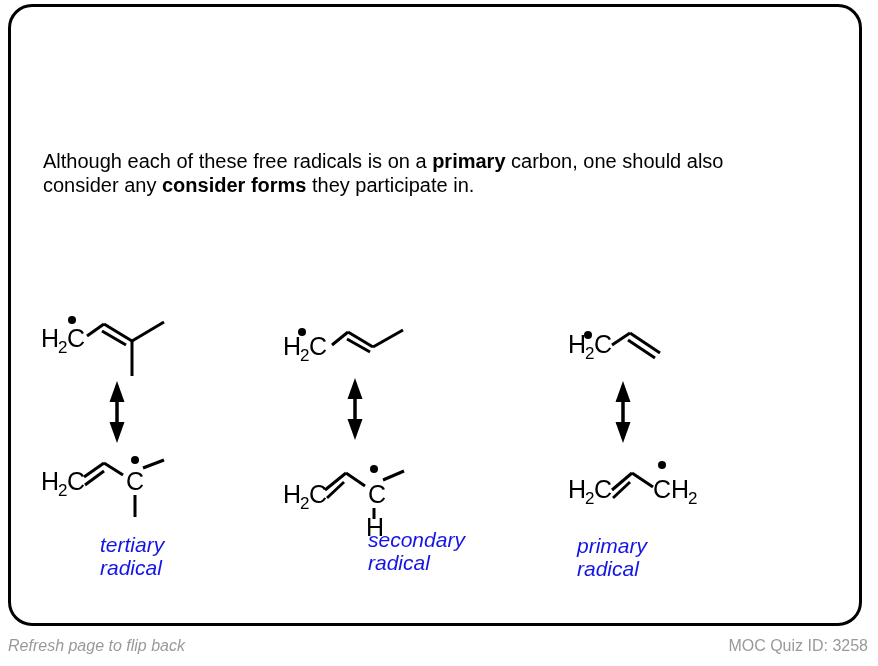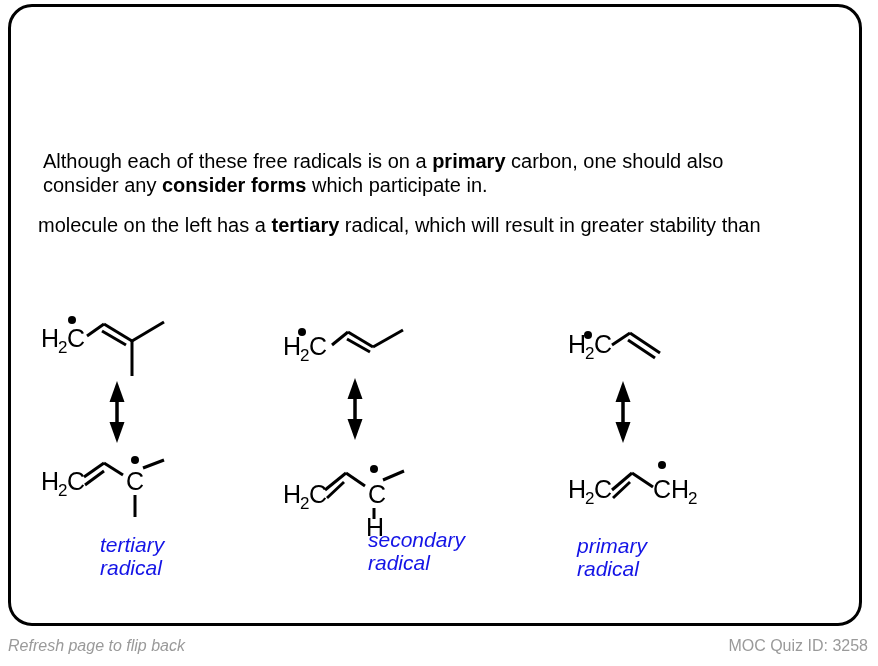--- a/index.html
+++ b/index.html
@@ -54,25 +54,24 @@
 </style>
 </head>
 <body>
 
 <div id="page-root">
 
   <div id="quiz-card"></div>
 
   <div class="para" id="paragraph-1">
     <div><span>Although each of these free radicals is on a </span><span class="b">primary</span><span> carbon, one should also</span></div>
-    <div><span>consider any </span><span class="b">consider forms</span><span> which participate in.</span></div>
+    <div><span>consider any </span><span class="b">consider forms</span><span> they participate in.</span></div>
   </div>
 
   <div class="para" id="paragraph-2">
-    <div><span>molecule on the left has a </span><span class="b">tertiary</span><span> radical, which will result in greater stability than</span></div>
   </div>
 
   <svg class="struct" style="left:38px; top:312px;" width="140" height="68">
     <circle cx="34" cy="8" r="4"></circle>
     <text class="fml" x="3" y="35">H</text>
     <text class="fml sub" x="20" y="41">2</text>
     <text class="fml" x="29" y="35">C</text>
     <line x1="49" y1="24" x2="66" y2="12"></line>
     <line x1="66" y1="12" x2="94" y2="29"></line>
     <line x1="64" y1="19" x2="88" y2="33"></line>

